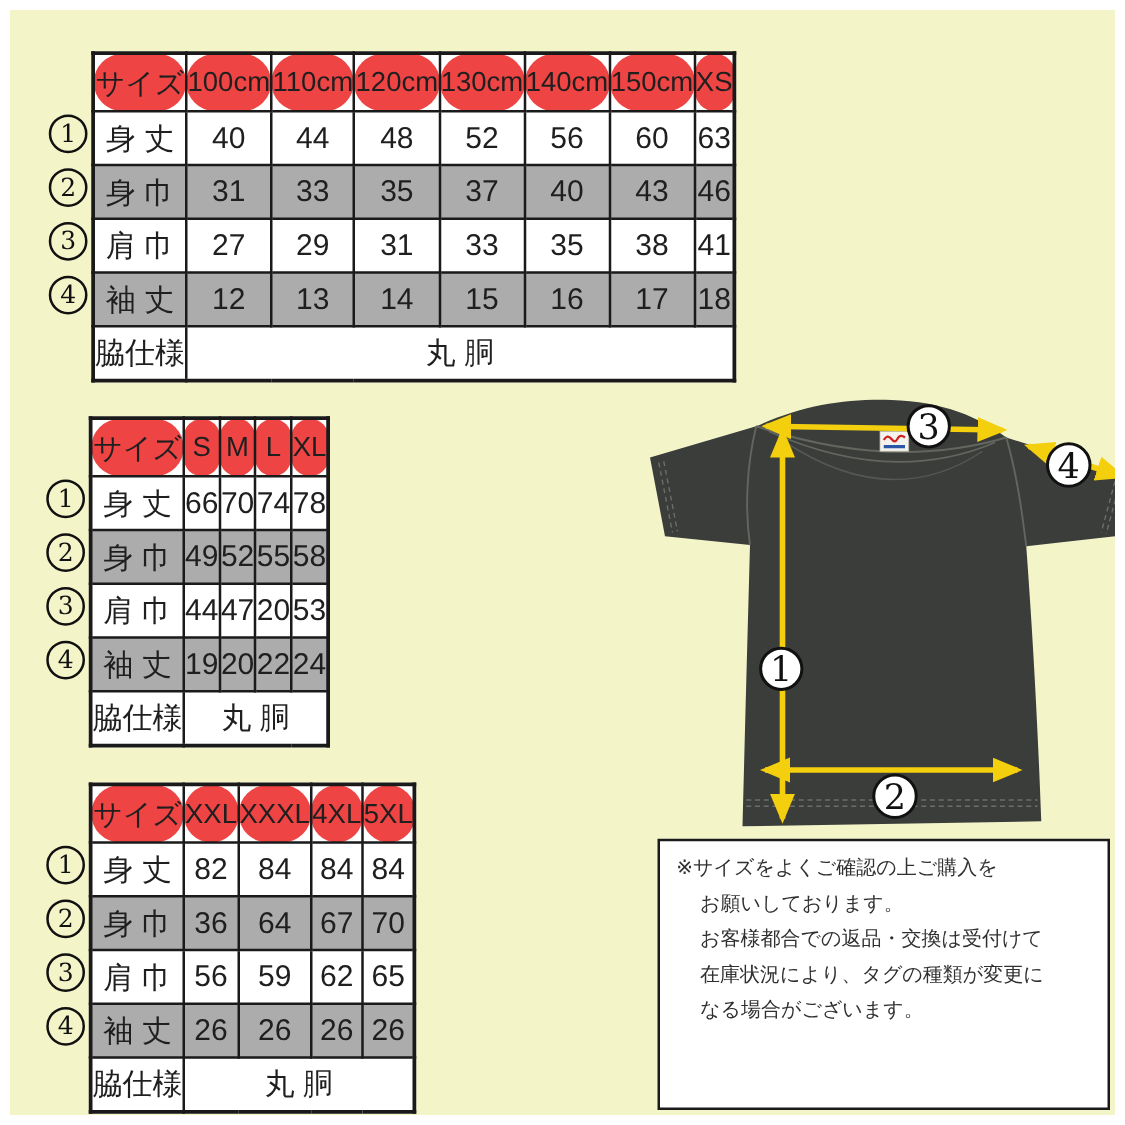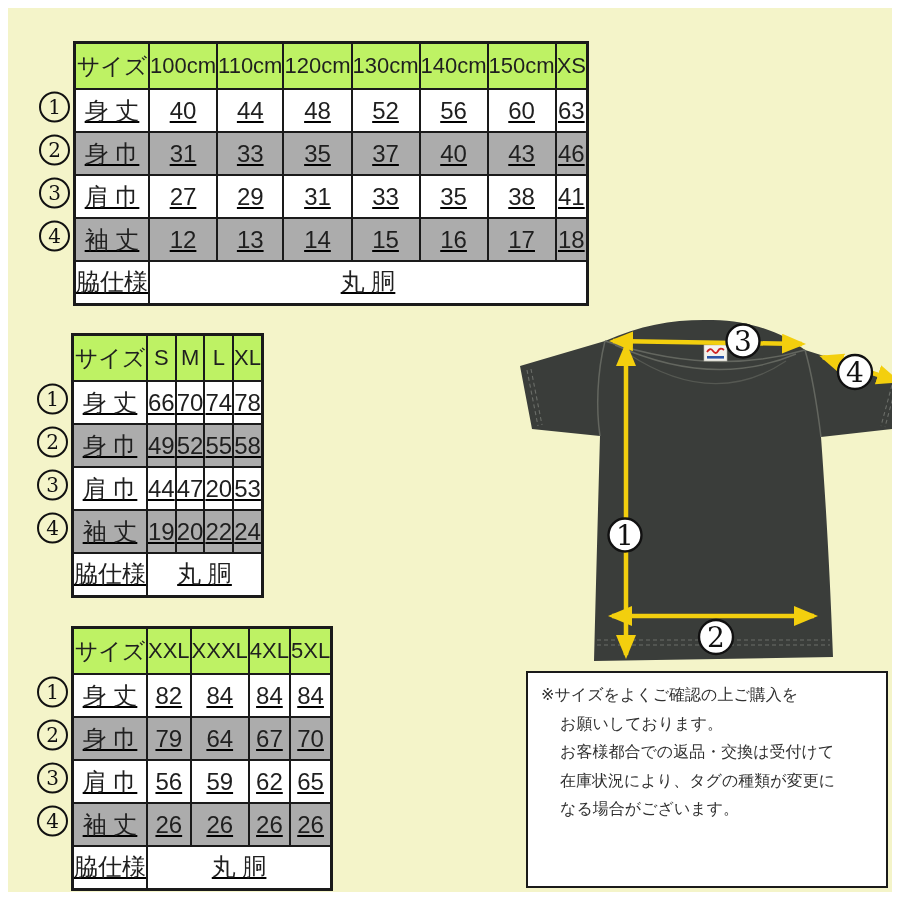--- a/index.html
+++ b/index.html
@@ -20,24 +20,24 @@
     border:3px solid #1a1a1a;
     background:#ffffff;
   }
   .size-table th,.size-table td{
     border:2px solid #1a1a1a;
     text-align:center;vertical-align:middle;
     padding:0;color:#1f1f1f;white-space:nowrap;
     font-weight:normal;
   }
   .size-table thead th{
-    background:#bef264;height:44px;font-size:22px;
+    background:#ef4444;height:44px;font-size:22px;border-radius:23px;
   }
   .size-table thead th:first-child{font-size:23px;}
-  .size-table tbody tr{height:43px;text-decoration:underline;}
+  .size-table tbody tr{height:43px;}
   .size-table tbody tr:nth-child(even) th,
   .size-table tbody tr:nth-child(even) td{background:#ACACAC;}
   .size-table tbody tr:nth-child(odd) th,
   .size-table tbody tr:nth-child(odd) td{background:#ffffff;}
   .size-table tbody th{font-size:24px;}
   .size-table tbody td{font-size:24px;}
   .size-table tr.footer-row th,
   .size-table tr.footer-row td{background:#ffffff !important;font-size:24px;}
   .row-marker{
     position:absolute;left:6px;width:27px;height:27px;
@@ -227,21 +227,21 @@
         <tbody>
           <tr>
             <th>身 丈</th>
             <td>82</td>
             <td>84</td>
             <td>84</td>
             <td>84</td>
           </tr>
           <tr>
             <th>身 巾</th>
-            <td>79</td>
+            <td>36</td>
             <td>64</td>
             <td>67</td>
             <td>70</td>
           </tr>
           <tr>
             <th>肩 巾</th>
             <td>56</td>
             <td>59</td>
             <td>62</td>
             <td>65</td>

